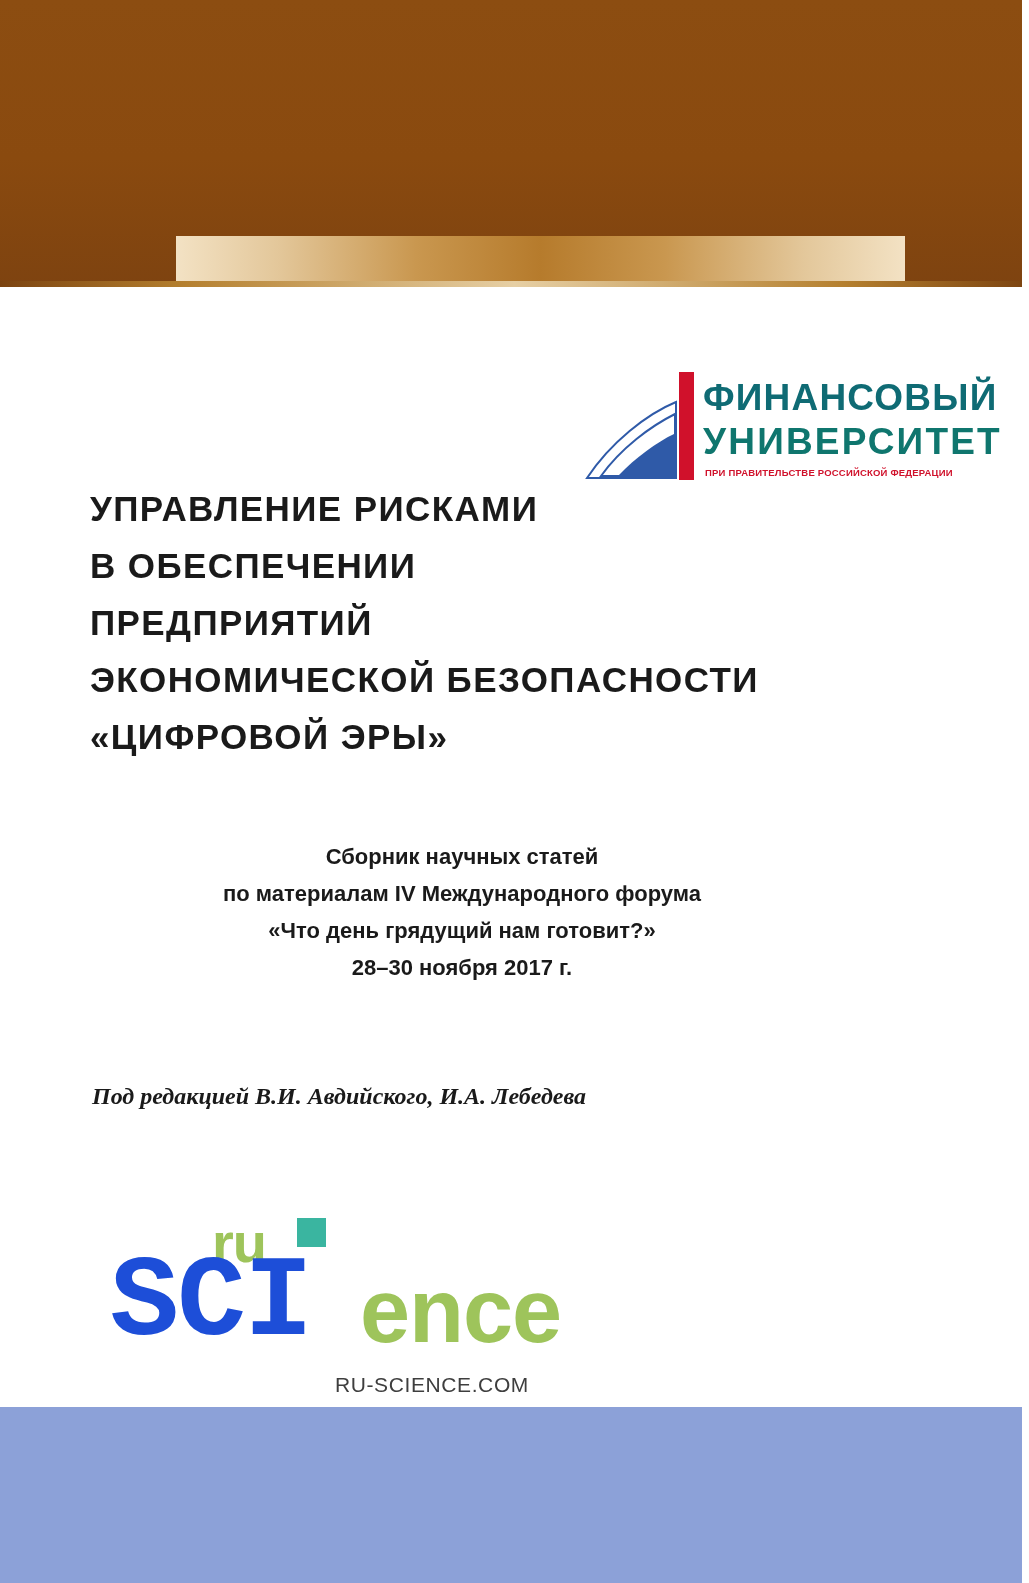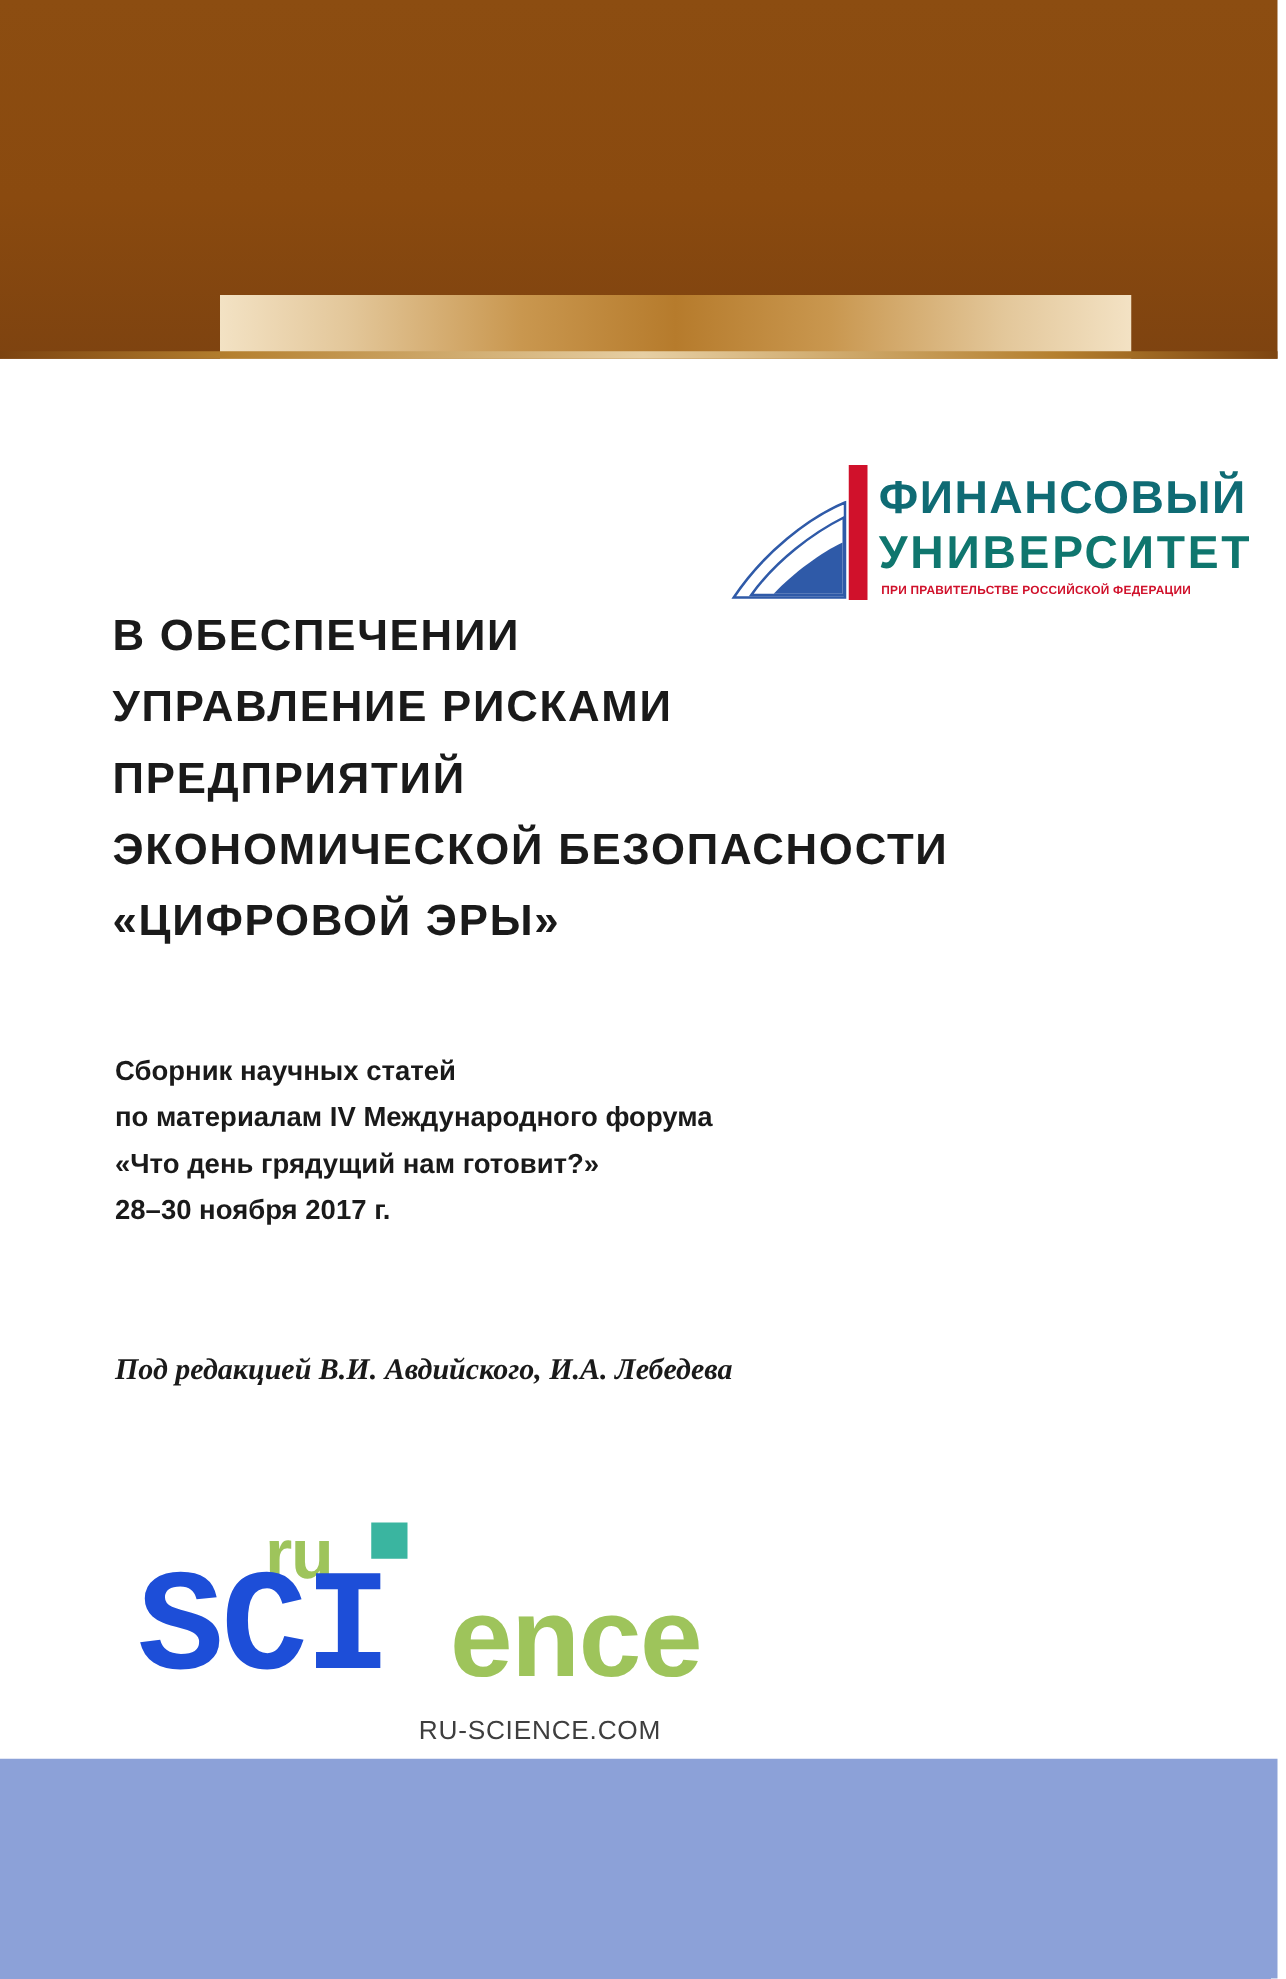--- a/index.html
+++ b/index.html
@@ -143,21 +143,21 @@
     position: absolute;
     left: 92px;
     top: 838px;
     width: 740px;
     font-family: "Liberation Sans", sans-serif;
     font-weight: bold;
     font-size: 22px;
     line-height: 37px;
     color: #1a1a1a;
   }
-  .subtitle div { white-space: nowrap; }
+  .subtitle div { white-space: nowrap; text-align: center; }
 
   
   .editors {
     position: absolute;
     left: 92px;
     top: 1083px;
     font-family: "Liberation Serif", serif;
     font-style: italic;
     font-weight: bold;
     font-size: 24px;
@@ -240,22 +240,22 @@
       <path d="M100 14 C76 26 46 48 26 76 L100 76 Z" fill="none" stroke="#2f5aa8" stroke-width="2"></path>
       <path d="M99 34 C82 42 60 58 44 75 L99 75 Z" fill="#2f5aa8"></path>
     </svg>
     <div class="redbar"></div>
     <div class="fin-name">ФИНАНСОВЫЙ</div>
     <div class="fin-name2">УНИВЕРСИТЕТ</div>
     <div class="fin-sub">ПРИ ПРАВИТЕЛЬСТВЕ РОССИЙСКОЙ ФЕДЕРАЦИИ</div>
   </div>
 
   <div class="title">
+    <div>УПРАВЛЕНИЕ РИСКАМИ</div>
     <div>В ОБЕСПЕЧЕНИИ</div>
-    <div>УПРАВЛЕНИЕ РИСКАМИ</div>
     <div>ПРЕДПРИЯТИЙ</div>
     <div>ЭКОНОМИЧЕСКОЙ БЕЗОПАСНОСТИ</div>
     <div>«ЦИФРОВОЙ ЭРЫ»</div>
   </div>
 
   <div class="subtitle">
     <div>Сборник научных статей</div>
     <div>по материалам IV Международного форума</div>
     <div>«Что день грядущий нам готовит?»</div>
     <div>28–30 ноября 2017 г.</div>

